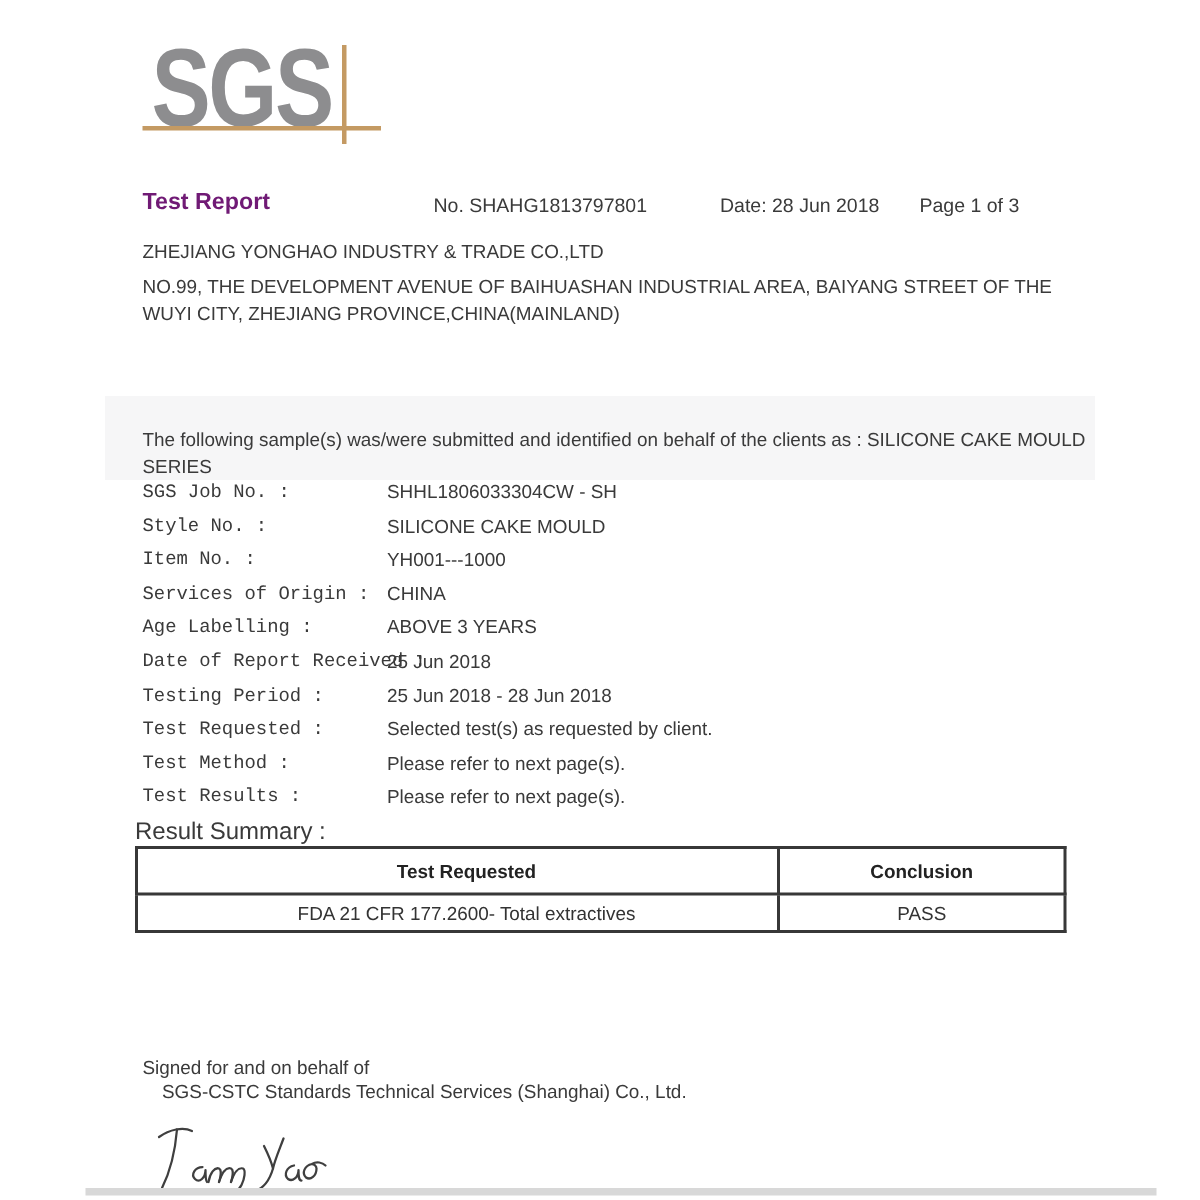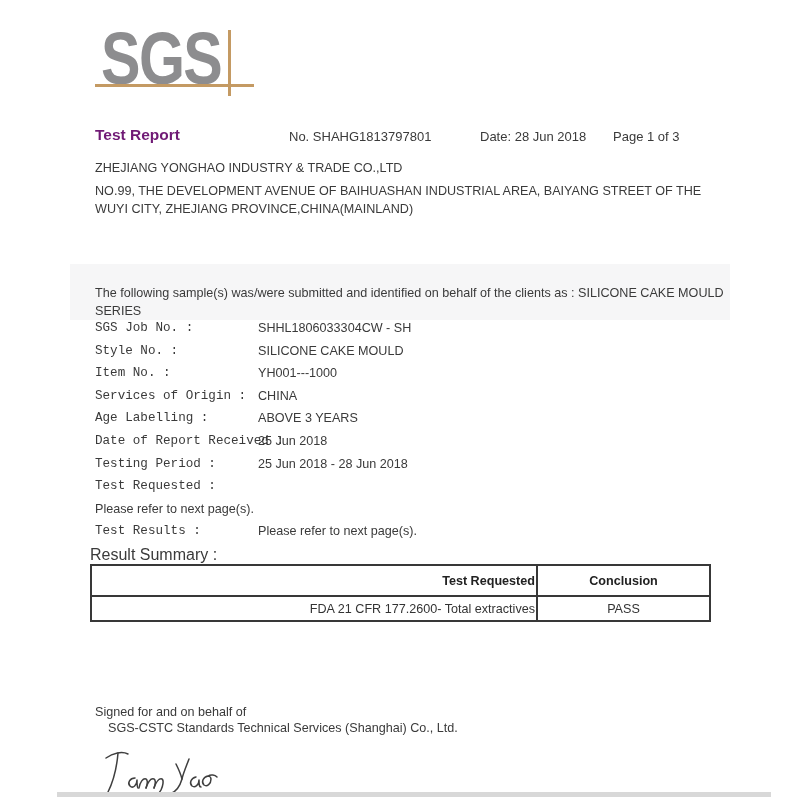--- a/index.html
+++ b/index.html
@@ -40,21 +40,21 @@
 
   
   .result-heading { left:90px; top:546px; font-size:16px; white-space:nowrap; }
   .summary-table {
     left:90px; top:564px; width:621px; border-collapse:collapse;
     font-size:12.6px; color:#333333;
   }
   .summary-table th, .summary-table td { border:2px solid #383838; }
   .summary-table th { font-weight:bold; height:27px; color:#222222; }
   .summary-table td { height:21px;border-radius:10px; }
-  .col-test { width:412px; text-align:right; padding-left:31px; }
+  .col-test { width:412px; text-align:center; padding-left:13px; }
   .col-conclusion { text-align:center; }
 
   
   .signed-line1 { left:95px; top:705px; font-size:12.6px; white-space:nowrap; }
   .signed-line2 { left:108px; top:721px; font-size:12.6px; white-space:nowrap; }
   .signature-svg { left:98px; top:744px; }
 
   
   .bottom-bar { left:57px; top:792px; width:714px; height:5px; background:#d8d8d8; }
 </style>
@@ -102,22 +102,24 @@
     <div class="field-row">
       <span class="field-label">Date of Report Received :</span>
       <span class="field-value">25 Jun 2018</span>
     </div>
     <div class="field-row">
       <span class="field-label">Testing Period :</span>
       <span class="field-value">25 Jun 2018 - 28 Jun 2018</span>
     </div>
     <div class="field-row">
       <span class="field-label">Test Requested :</span>
+      <span class="field-value">Selected test(s) as requested by client.</span>
     </div>
     <div class="field-row">
+      <span class="field-label">Test Method :</span>
       <span class="field-value">Please refer to next page(s).</span>
     </div>
     <div class="field-row">
       <span class="field-label">Test Results :</span>
       <span class="field-value">Please refer to next page(s).</span>
     </div>
   </div>
 
   <div class="abs result-heading">Result Summary :</div>
   <table class="abs summary-table">

